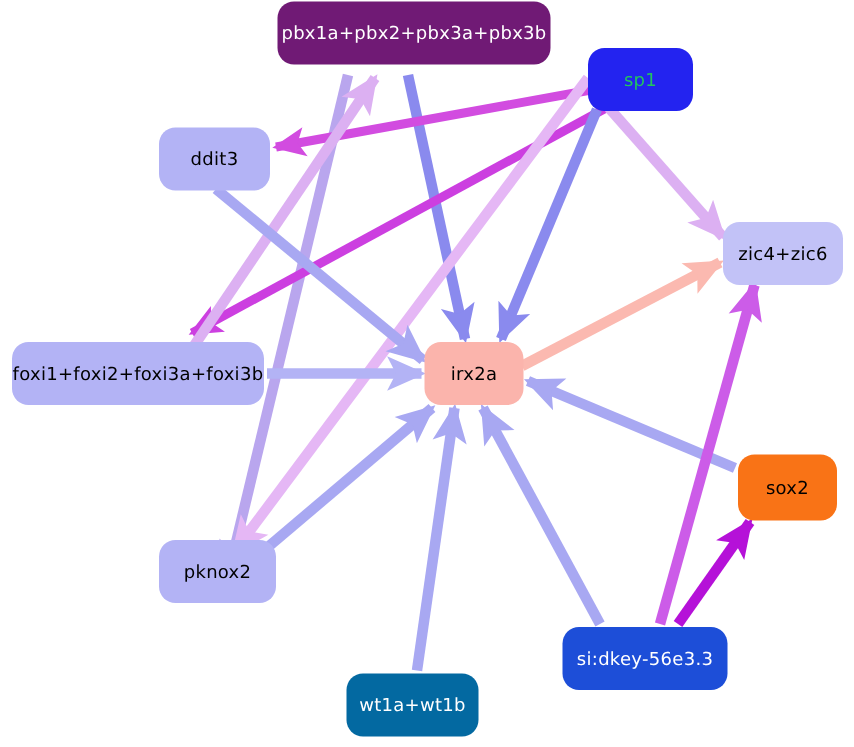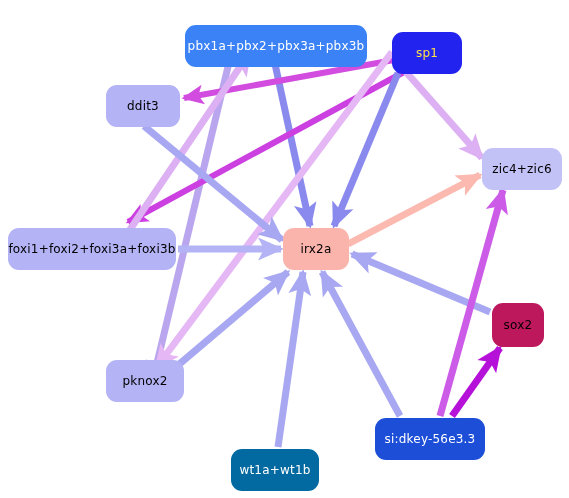--- a/index.html
+++ b/index.html
@@ -100,39 +100,39 @@
         <line x1="278" y1="447" x2="303" y2="272" stroke="#a8a8f2" stroke-width="7" stroke-linecap="butt" marker-end="url(#arrow-e9)"></line>
         <line x1="400" y1="416" x2="322" y2="272" stroke="#a8a8f2" stroke-width="7" stroke-linecap="butt" marker-end="url(#arrow-e9)"></line>
         <line x1="490" y1="312" x2="352" y2="254" stroke="#a8a8f2" stroke-width="7" stroke-linecap="butt" marker-end="url(#arrow-e9)"></line>
         <line x1="348" y1="244" x2="480" y2="175" stroke="#fbb9b0" stroke-width="7" stroke-linecap="butt" marker-end="url(#arrow-e15)"></line>
         <line x1="440" y1="416" x2="503" y2="190" stroke="#cc5ce8" stroke-width="7" stroke-linecap="butt" marker-end="url(#arrow-e16)"></line>
         <line x1="452" y1="416" x2="500" y2="348" stroke="#b511d8" stroke-width="7" stroke-linecap="butt" marker-end="url(#arrow-e17)"></line>
       </g>
   </svg>
 
   <div id="nodes-group">
-      <div class="node" style="left: 185px; top: 25px; width: 182px; height: 42px; background: #3b82f6; color: rgb(255, 255, 255); text-align: center;">
+      <div class="node" style="left: 185px; top: 1px; width: 182px; height: 42px; background: #701a75; color: rgb(255, 255, 255); text-align: center;">
         <span class="node-label">pbx1a+pbx2+pbx3a+pbx3b</span>
       </div>
-      <div class="node" style="left: 392px; top: 32px; width: 70px; height: 42px; background: rgb(35, 35, 240); color: #fde047;">
+      <div class="node" style="left: 392px; top: 32px; width: 70px; height: 42px; background: rgb(35, 35, 240); color: #22c55e;">
         <span class="node-label">sp1</span>
       </div>
       <div class="node" style="left: 106px; top: 85px; width: 74px; height: 42px; background: rgb(179, 179, 245); color: rgb(0, 0, 0);">
         <span class="node-label">ddit3</span>
       </div>
       <div class="node" style="left: 482px; top: 148px; width: 80px; height: 42px; background: rgb(194, 194, 247); color: rgb(0, 0, 0);">
         <span class="node-label">zic4+zic6</span>
       </div>
       <div class="node" style="left: 8px; top: 228px; width: 168px; height: 42px; background: rgb(179, 179, 245); color: rgb(0, 0, 0);">
         <span class="node-label">foxi1+foxi2+foxi3a+foxi3b</span>
       </div>
       <div class="node" style="left: 283px; top: 228px; width: 66px; height: 42px; background: rgb(251, 180, 172); color: rgb(0, 0, 0);">
         <span class="node-label">irx2a</span>
       </div>
-      <div class="node" style="left: 492px; top: 303px; width: 52px; height: 44px; background: #be185d; color: rgb(0, 0, 0);">
+      <div class="node" style="left: 492px; top: 303px; width: 66px; height: 44px; background: #f97316; color: rgb(0, 0, 0);">
         <span class="node-label">sox2</span>
       </div>
       <div class="node" style="left: 106px; top: 360px; width: 78px; height: 42px; background: rgb(179, 179, 245); color: rgb(0, 0, 0);">
         <span class="node-label">pknox2</span>
       </div>
       <div class="node" style="left: 375px; top: 418px; width: 110px; height: 42px; background: #1d4ed8; color: rgb(255, 255, 255);">
         <span class="node-label">si:dkey-56e3.3</span>
       </div>
       <div class="node" style="left: 231px; top: 449px; width: 88px; height: 42px; background: #0369a1; color: rgb(255, 255, 255);">
         <span class="node-label">wt1a+wt1b</span>

